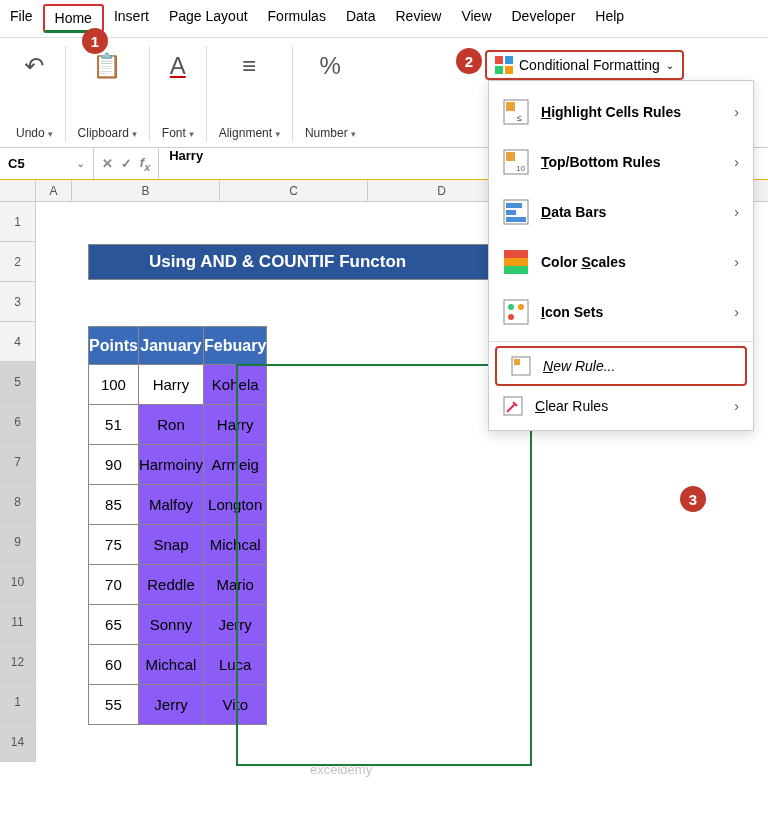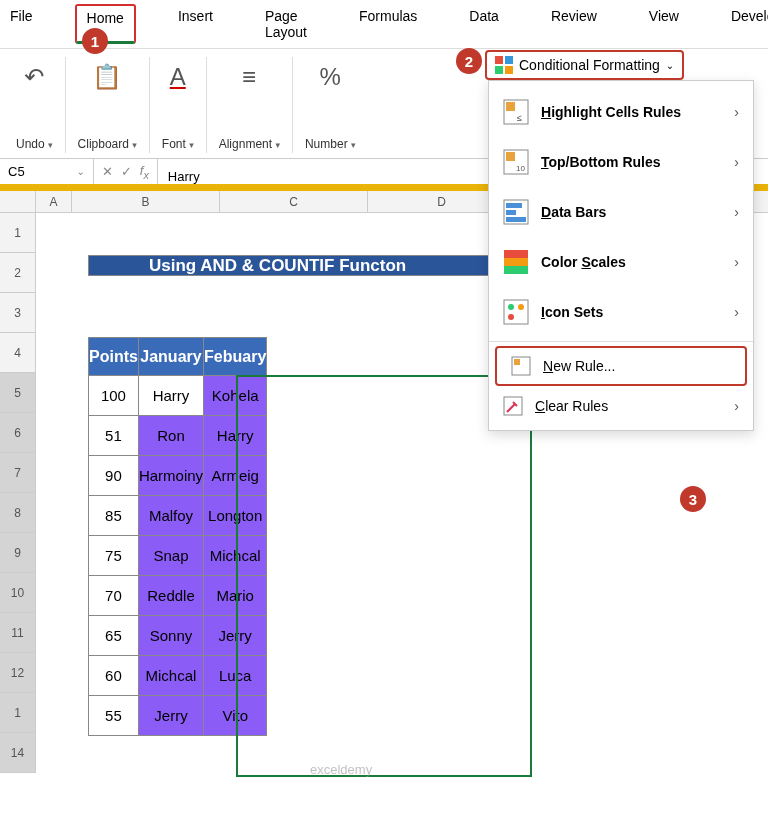--- a/index.html
+++ b/index.html
@@ -1,18 +1,18 @@
 <!DOCTYPE html>
 <html><head>
 <meta charset="utf-8">
 <style>
 * { box-sizing: border-box; margin: 0; padding: 0; font-family: 'Segoe UI', Arial, sans-serif; }
 body { background: #fff; width: 768px; height: 827px; overflow: hidden; position: relative; }
 
-.menubar { display: flex; padding: 4px 0; font-size: 14px; border-bottom: 1px solid #ddd; gap: 32px; }
+.menubar { display: flex; padding: 4px 0; font-size: 14px; border-bottom: 1px solid #ddd; }
 .menubar-item { padding: 4px 10px; cursor: pointer; }
 .menubar-item.active { border: 2px solid #d32f2f; border-radius: 3px; border-bottom: 3px solid #1a7a3a; background: #fff; }
 
 .ribbon { display: flex; padding: 8px 4px 0; border-bottom: 1px solid #ccc; height: 110px; align-items: flex-start; }
 .ribbon-group { display: flex; flex-direction: column; align-items: center; padding: 0 12px; border-right: 1px solid #ddd; height: 96px; justify-content: space-between; }
 .ribbon-group:last-child { border-right: none; }
 .ribbon-icon { font-size: 24px; color: #555; display: flex; align-items: center; justify-content: center; height: 40px; }
 .ribbon-label { font-size: 12px; color: #333; padding: 2px 0; }
 .ribbon-dropdown { font-size: 9px; color: #666; }
 
@@ -25,44 +25,44 @@
 .cf-menu-item { display: flex; align-items: center; padding: 12px 14px; cursor: pointer; font-size: 14px; justify-content: space-between; }
 .cf-menu-item .left { display: flex; align-items: center; gap: 12px; }
 .cf-menu-item .mi-icon { width: 26px; height: 26px; display: flex; align-items: center; justify-content: center; }
 .cf-menu-item .label { font-weight: 600; text-align: right; }
 .cf-menu-item .label u { text-decoration: underline; }
 .cf-menu-item .arrow { color: #555; font-size: 14px; }
 .cf-menu-sep { height: 1px; background: #ddd; margin: 4px 0; }
 .cf-menu-item.small { padding: 8px 14px; font-weight: normal; }
 .cf-menu-item.small .label { font-weight: normal; }
 .cf-menu-item.small .mi-icon { width: 20px; height: 20px; }
-.cf-new-rule-box { border: 2px solid #c0392b; border-radius: 4px; margin: 2px 6px; }
-
-.formula-bar { display: flex; align-items: flex-end; border-bottom: 7px solid #eab308; height: 32px; font-size: 13px; }
+.cf-new-rule-box { border: 2px solid #c0392b; border-radius: 4px; margin: 2px 6px; font-style: italic; }
+
+.formula-bar { display: flex; align-items: flex-start; border-bottom: 1px solid #eab308; height: 32px; font-size: 13px; font-weight: bold; }
 .name-box { width: 94px; border-right: 1px solid #ccc; padding: 0 8px; display: flex; align-items: center; justify-content: space-between; height: 100%; }
 .fb-icons { display: flex; align-items: center; padding: 0 8px; gap: 8px; border-right: 1px solid #ccc; height: 100%; color: #888; }
 .fb-input { padding: 0 10px; flex: 1; }
 
 .sheet-area { position: relative; }
 .col-headers { display: flex; height: 22px; font-size: 12px; background: #f3f3f3; border-bottom: 1px solid #ccc; }
 .corner { width: 36px; border-right: 1px solid #ccc; }
 .col-header { border-right: 1px solid #ccc; text-align: center; line-height: 22px; color: #555; }
 .col-A { width: 36px; }
 .col-B { width: 148px; }
 .col-C { width: 148px; }
 .col-D { width: 148px; }
 .col-E { width: 148px; }
 
 .grid-body { display: flex; }
 .row-headers { width: 36px; }
 .row-header { height: 40px; border-bottom: 1px solid #ccc; border-right: 1px solid #ccc; background: #f3f3f3; text-align: center; font-size: 12px; color: #555; display: flex; align-items: center; justify-content: center; }
 .row-header.sel { background: #d4d4d4; }
 
 .cells { position: relative; }
-.title-banner { position: absolute; top: 42px; left: 52px; width: 440px; height: 21px; background: #2a5599; color: #fff; font-weight: bold; font-size: 17px; display: flex; align-items: center; padding-left: 60px; border: 1px solid #888; }
+.title-banner { position: absolute; top: 42px; left: 52px; width: 440px; height: 36px; background: #2a5599; color: #fff; font-weight: bold; font-size: 17px; display: flex; align-items: center; padding-left: 60px; border: 1px solid #888; }
 
 .data-table { position: absolute; top: 124px; left: 52px; border-collapse: collapse; }
 .data-table th { background: #3a6bb8; color: #ffffff; font-weight: bold; font-size: 16px; padding: 8px 0; border: 1px solid #888; width: 148px; height: 38px; }
 .data-table td { border: 1px solid #888; text-align: center; font-size: 15px; height: 40px; width: 148px; }
 .data-table td.sel { background: #8b5cf6; }
 .data-table tr.first-data td.sel.active { background: #fff; }
 
 .selection-border { position: absolute; border: 2px solid #1a7a3a; pointer-events: none; }
 
 .watermark { position: absolute; bottom: 50px; left: 310px; font-size: 13px; color: #999; opacity: 0.6; z-index: 5; pointer-events: none; }

